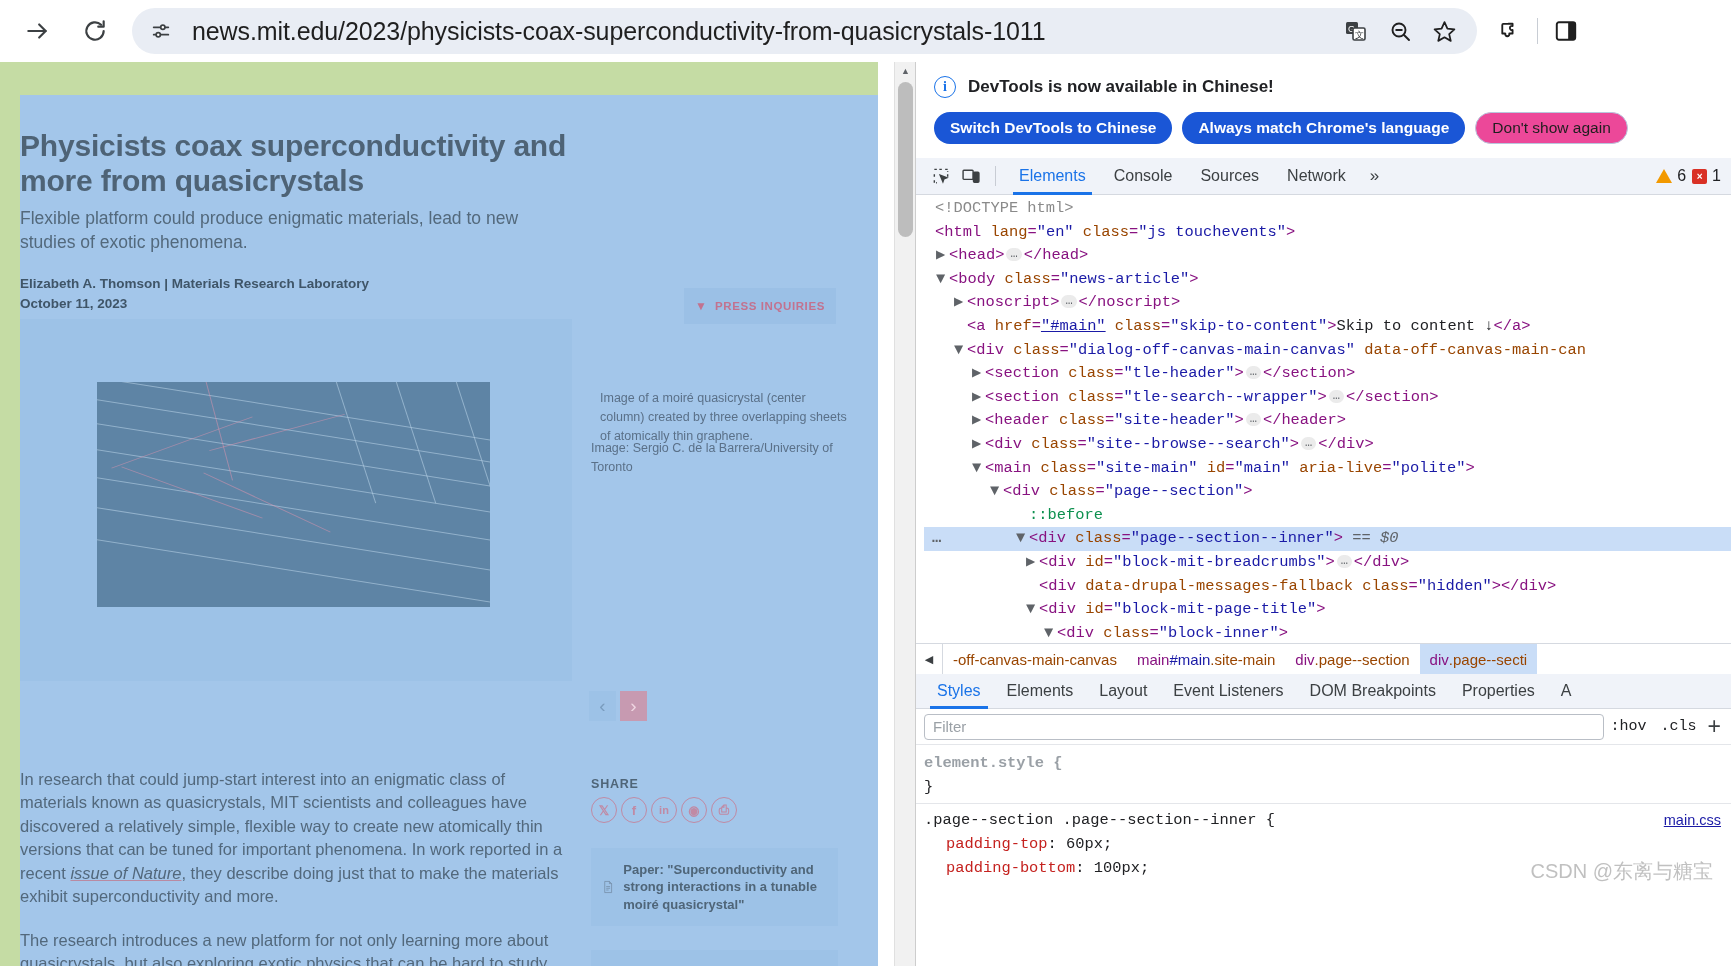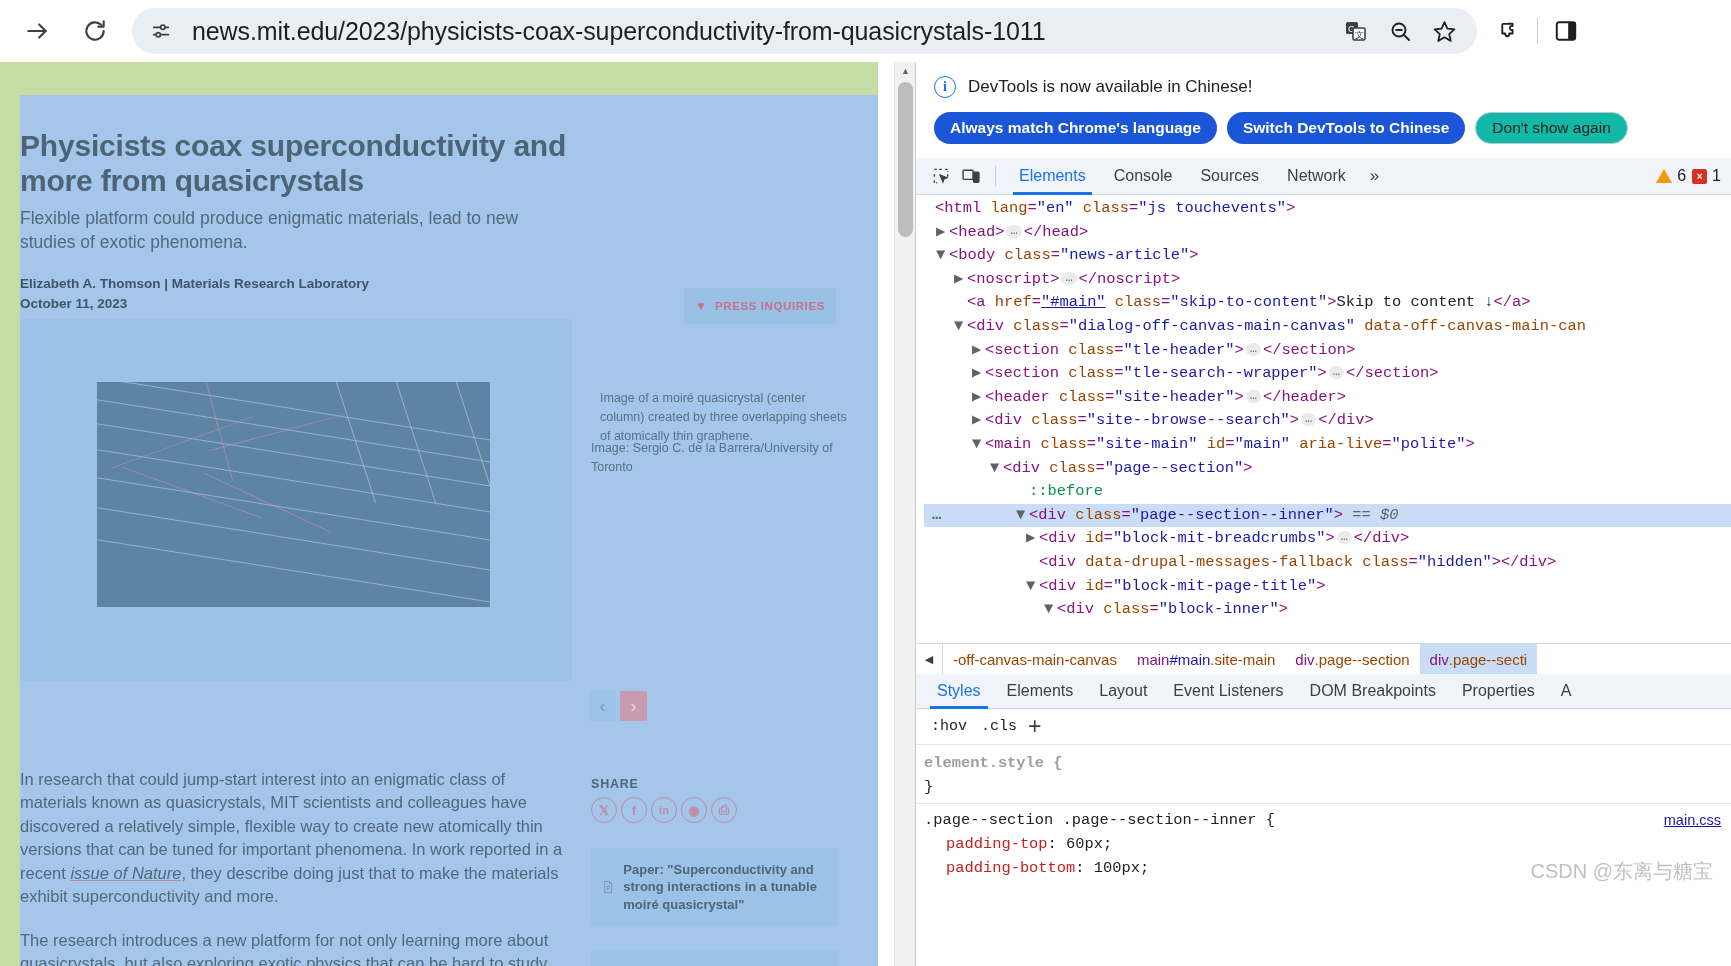--- a/index.html
+++ b/index.html
@@ -273,29 +273,29 @@
     background: #ffffff;
   }
   #banner-row1 { display: flex; align-items: center; gap: 12px; }
   #banner-info-icon {
     width: 22px; height: 22px; border-radius: 50%;
     border: 1.6px solid #1a73e8; color: #1a73e8;
     display: flex; align-items: center; justify-content: center;
     font-size: 14px; font-weight: 700; font-family: "Liberation Serif", serif;
     flex: 0 0 auto;
   }
-  #banner-message { font-size: 17px; color: #202124; }
+  #banner-message { font-size: 17px; color: #202124; font-weight: bold; }
   #banner-row2 { display: flex; align-items: center; gap: 10px; margin-top: 14px; }
   .banner-btn {
     height: 32px; border-radius: 17px;
     display: flex; align-items: center; justify-content: center;
     padding: 0 16px; font-size: 15.5px; white-space: nowrap;
   }
   .banner-btn.primary { background: #1a56d6; color: #ffffff; font-weight: 700; }
-  .banner-btn.secondary { background: #14b8a6; color: #1f1f1f; border: 1px solid #b9c6dd; text-align: right; }
+  .banner-btn.secondary { background: #ec4899; color: #1f1f1f; border: 1px solid #b9c6dd; text-align: right; }
 
   #devtools-tabbar {
     height: 37px;
     background: #f0f3f9;
     border-bottom: 1px solid #d5d9e0;
     display: flex; align-items: center;
     padding-left: 10px;
     position: relative;
   }
   .dt-tool-icon {
@@ -624,22 +624,22 @@
 </div>
 
 <div id="devtools">
 
   <div id="devtools-banner">
     <div id="banner-row1">
       <div id="banner-info-icon">i</div>
       <div id="banner-message">DevTools is now available in Chinese!</div>
     </div>
     <div id="banner-row2">
+      <div class="banner-btn primary">Switch DevTools to Chinese</div>
       <div class="banner-btn primary">Always match Chrome's language</div>
-      <div class="banner-btn primary">Switch DevTools to Chinese</div>
       <div class="banner-btn secondary">Don't show again</div>
     </div>
   </div>
 
   <div id="devtools-tabbar">
     <div class="dt-tool-icon">
       <svg width="20" height="20" viewBox="0 0 24 24" fill="none" stroke="#3c4043" stroke-width="1.7">
         <path d="M4 4h3M10 4h3M17 4h3v3M4 10v3M20 10v3M4 17v3h3" stroke-dasharray="3 2"></path>
         <path d="M11 11l8 3-3.4 1.3L14.3 19z" fill="#3c4043"></path>
       </svg>
@@ -664,20 +664,21 @@
         <span>6</span>
       </div>
       <div id="err-badge">
         <span class="sq-err">×</span>
         <span>1</span>
       </div>
     </div>
   </div>
 
   <div id="dom-tree">
+      <div class="dom-line indent0"><span class="arrow"></span><span class="cm">&lt;!DOCTYPE html&gt;</span></div>
       <div class="dom-line indent0"><span class="arrow"></span><span class="pn">&lt;</span><span class="tw">html</span><span class=""> </span><span class="at">lang</span><span class="pn">=</span><span class="av">"en"</span><span class=""> </span><span class="at">class</span><span class="pn">=</span><span class="av">"js touchevents"</span><span class="pn">&gt;</span></div>
       <div class="dom-line indent1"><span class="arrow">▶</span><span class="pn">&lt;</span><span class="tw">head</span><span class="pn">&gt;</span><span class="ellip">…</span><span class="pn">&lt;/</span><span class="tw">head</span><span class="pn">&gt;</span></div>
       <div class="dom-line indent1"><span class="arrow">▼</span><span class="pn">&lt;</span><span class="tw">body</span><span class=""> </span><span class="at">class</span><span class="pn">=</span><span class="av">"news-article"</span><span class="pn">&gt;</span></div>
       <div class="dom-line indent2"><span class="arrow">▶</span><span class="pn">&lt;</span><span class="tw">noscript</span><span class="pn">&gt;</span><span class="ellip">…</span><span class="pn">&lt;/</span><span class="tw">noscript</span><span class="pn">&gt;</span></div>
       <div class="dom-line indent2"><span class="arrow"></span><span class="pn">&lt;</span><span class="tw">a</span><span class=""> </span><span class="at">href</span><span class="pn">=</span><span class="lnk">"#main"</span><span class=""> </span><span class="at">class</span><span class="pn">=</span><span class="av">"skip-to-content"</span><span class="pn">&gt;</span><span class="tx">Skip to content ↓</span><span class="pn">&lt;/</span><span class="tw">a</span><span class="pn">&gt;</span></div>
       <div class="dom-line indent2"><span class="arrow">▼</span><span class="pn">&lt;</span><span class="tw">div</span><span class=""> </span><span class="at">class</span><span class="pn">=</span><span class="av">"dialog-off-canvas-main-canvas"</span><span class=""> </span><span class="at">data-off-canvas-main-can</span></div>
       <div class="dom-line indent3"><span class="arrow">▶</span><span class="pn">&lt;</span><span class="tw">section</span><span class=""> </span><span class="at">class</span><span class="pn">=</span><span class="av">"tle-header"</span><span class="pn">&gt;</span><span class="ellip">…</span><span class="pn">&lt;/</span><span class="tw">section</span><span class="pn">&gt;</span></div>
       <div class="dom-line indent3"><span class="arrow">▶</span><span class="pn">&lt;</span><span class="tw">section</span><span class=""> </span><span class="at">class</span><span class="pn">=</span><span class="av">"tle-search--wrapper"</span><span class="pn">&gt;</span><span class="ellip">…</span><span class="pn">&lt;/</span><span class="tw">section</span><span class="pn">&gt;</span></div>
       <div class="dom-line indent3"><span class="arrow">▶</span><span class="pn">&lt;</span><span class="tw">header</span><span class=""> </span><span class="at">class</span><span class="pn">=</span><span class="av">"site-header"</span><span class="pn">&gt;</span><span class="ellip">…</span><span class="pn">&lt;/</span><span class="tw">header</span><span class="pn">&gt;</span></div>
       <div class="dom-line indent3"><span class="arrow">▶</span><span class="pn">&lt;</span><span class="tw">div</span><span class=""> </span><span class="at">class</span><span class="pn">=</span><span class="av">"site--browse--search"</span><span class="pn">&gt;</span><span class="ellip">…</span><span class="pn">&lt;/</span><span class="tw">div</span><span class="pn">&gt;</span></div>
@@ -715,20 +716,21 @@
     <div class="st-tab active">Styles</div>
     <div class="st-tab">Elements</div>
     <div class="st-tab">Layout</div>
     <div class="st-tab">Event Listeners</div>
     <div class="st-tab">DOM Breakpoints</div>
     <div class="st-tab">Properties</div>
     <div class="st-tab">A</div>
   </div>
 
   <div id="styles-filter-row">
+    <input id="filter-input" placeholder="Filter" style="">
     <div class="styles-ctl">:hov</div>
     <div class="styles-ctl">.cls</div>
     <div id="plus-btn">+</div>
   </div>
 
   <div id="styles-rules">
     <div class="rule-block">
       <div class="rule-sel-dim">element.style {</div>
       <div class="rule-sel">}</div>
     </div>

